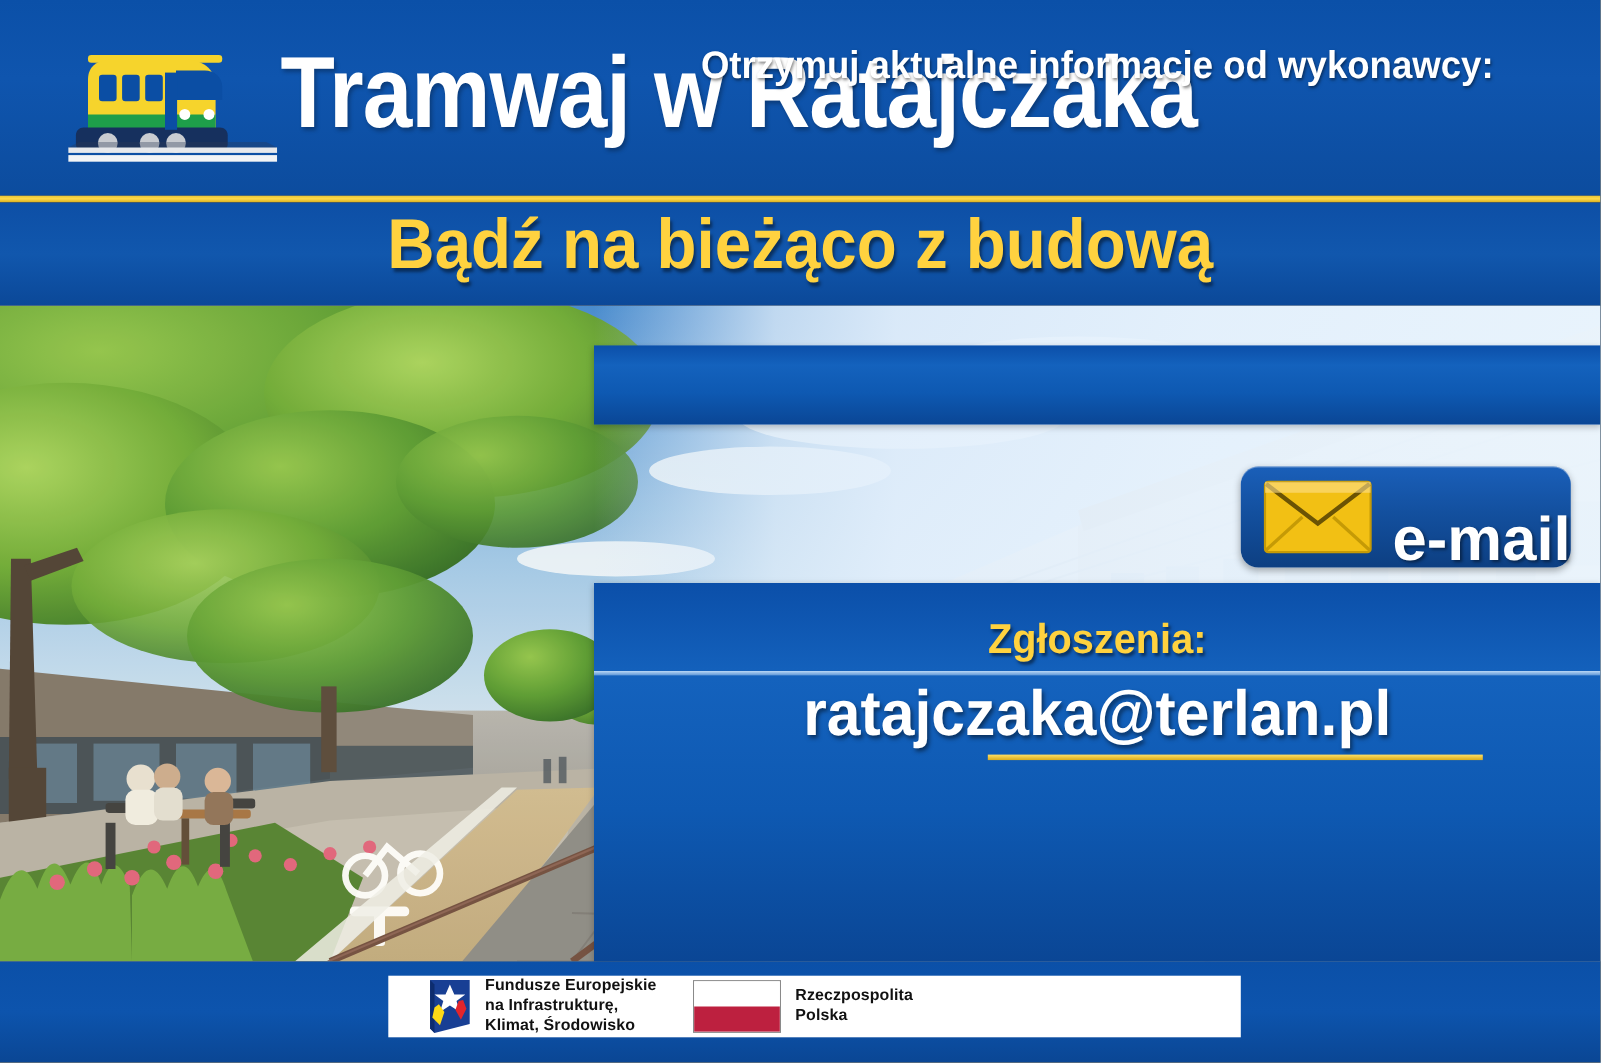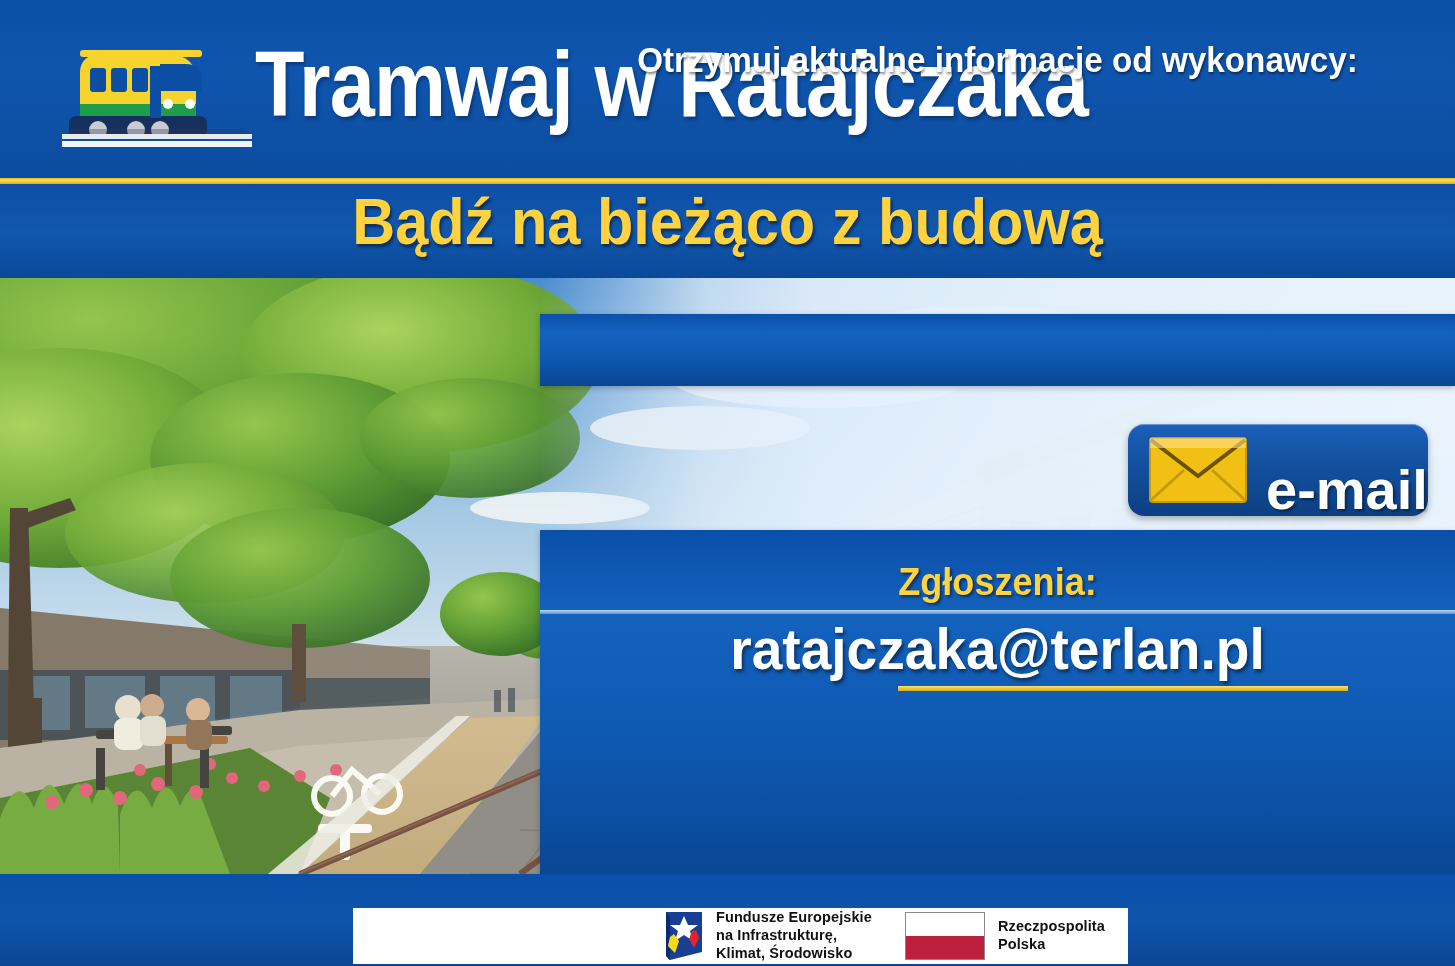--- a/index.html
+++ b/index.html
@@ -111,22 +111,22 @@
     position:absolute;left:898px;top:686px;width:450px;height:5px;
     background:linear-gradient(180deg,#ffe065,#d9ab1c);
   }
 
   
   .footer{
     position:absolute;left:0;top:874px;width:1455px;height:92px;
     background:linear-gradient(180deg,#0b50a8 0%,#0d54ad 50%,#0a4694 100%);
   }
   .logobar{
-    position:absolute;left:353px;top:908px;width:775px;height:56px;
-    background:#ffffff;display:flex;align-items:center;justify-content:flex-end;
+    position:absolute;left:353px;top:887px;width:775px;height:56px;
+    background:#ffffff;display:flex;align-items:center;
   }
   .logo-item{display:flex;align-items:center;}
   .logo-txt{
     color:#111;font-size:14.5px;line-height:1.23;font-weight:bold;
     font-family:"Liberation Sans Narrow","Liberation Sans",sans-serif;
     white-space:pre-line;letter-spacing:.1px;
   }
   .fe-logo{width:48px;height:56px;margin-left:30px;margin-right:10px;}
   .fe-txt{width:175px;}
   .pl-flag{width:80px;height:48px;border:1px solid #8a8a8a;box-sizing:border-box;margin-left:14px;margin-right:13px;

